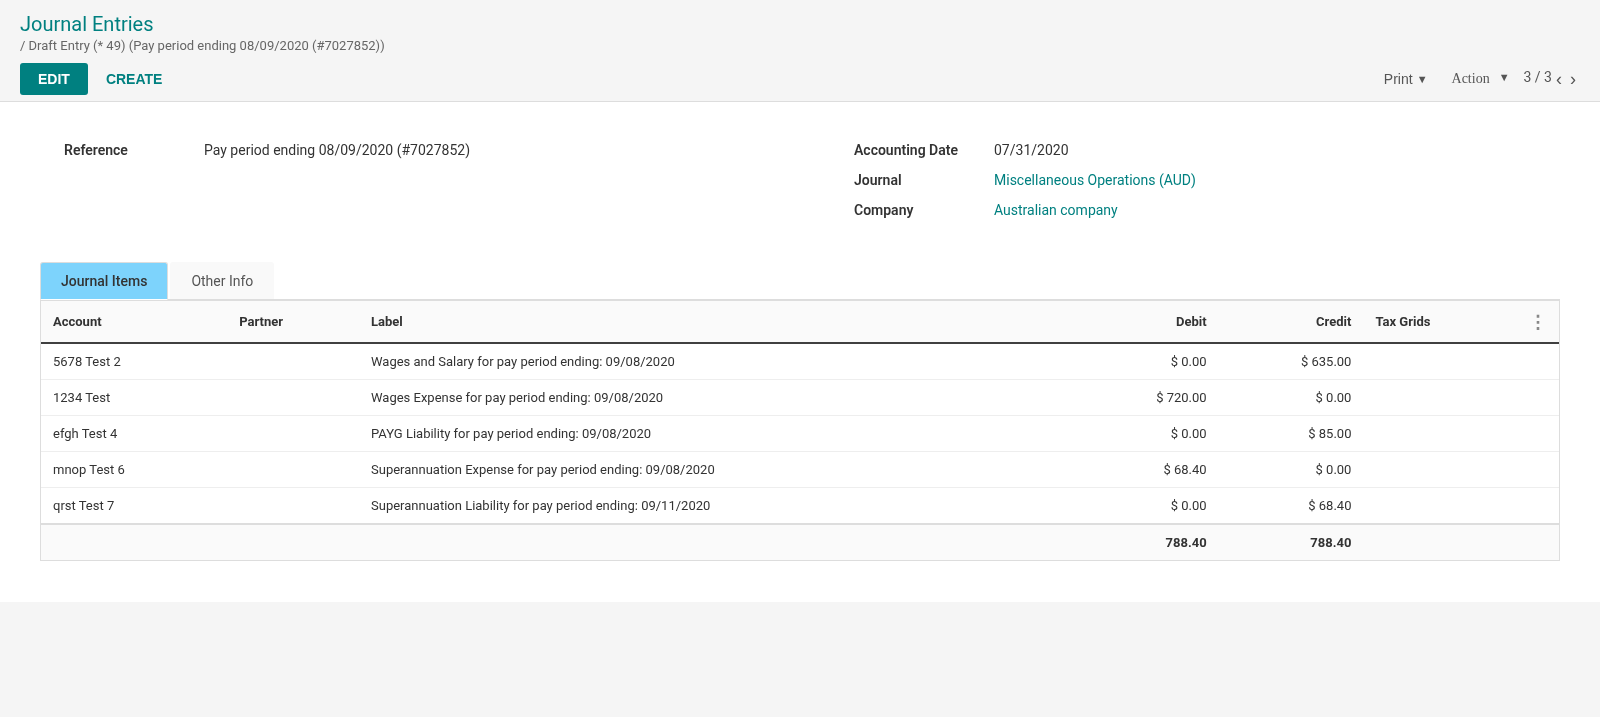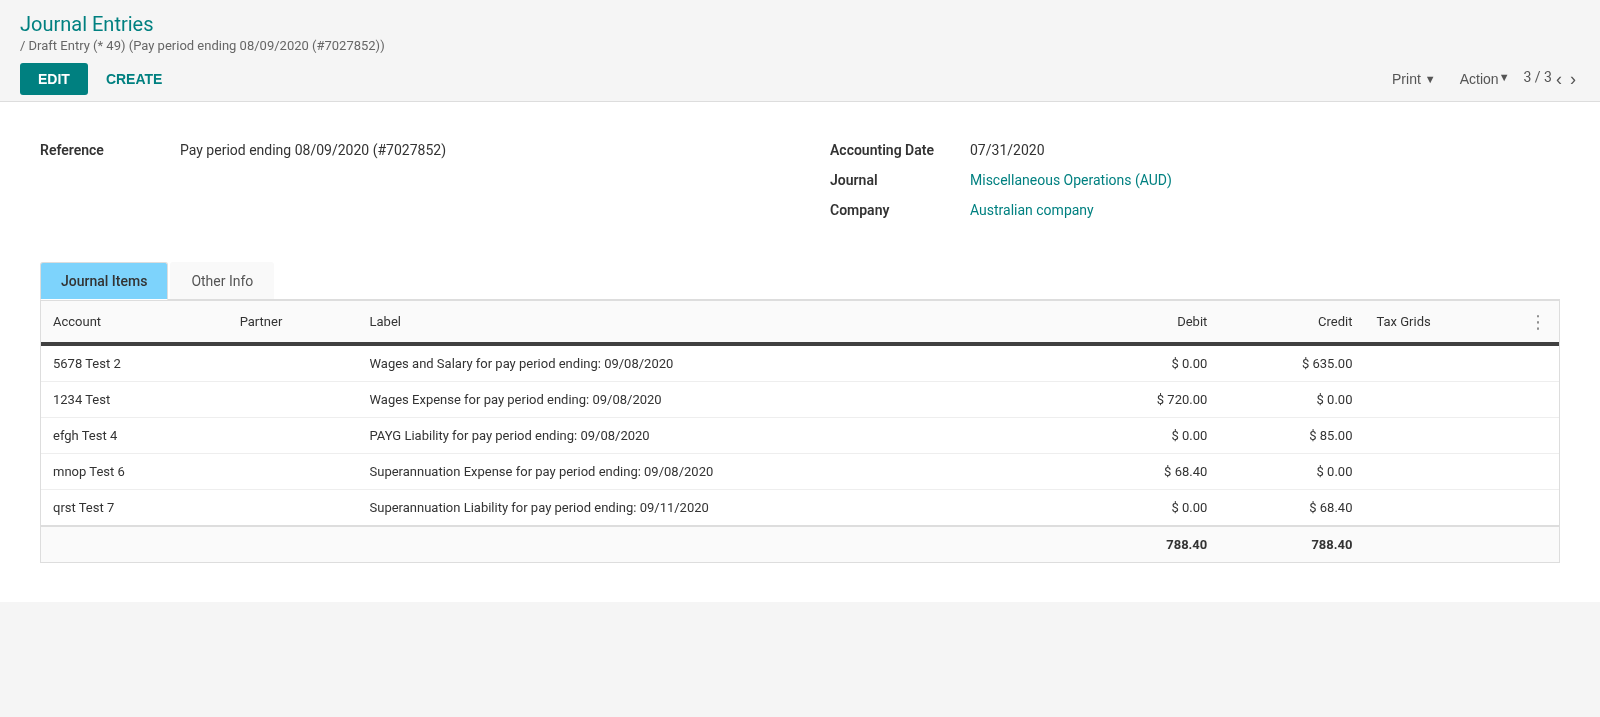--- a/index.html
+++ b/index.html
@@ -10,21 +10,21 @@
     
     .breadcrumb-area { padding: 12px 20px 4px 20px; }
     .breadcrumb-title { font-size: 20px; color: #008080; font-weight: 400; }
     .breadcrumb-sub { font-size: 13px; color: #666; margin-top: 2px; }
 
     
     .toolbar { display: flex; align-items: center; padding: 6px 20px; background: #f5f5f5; border-bottom: 1px solid #ddd; gap: 4px; }
     .btn-edit { background: #008080; color: #fff; border: none; padding: 8px 18px; font-size: 14px; font-weight: 600; cursor: pointer; border-radius: 3px; }
     .btn-create { background: transparent; color: #008080; border: none; padding: 8px 14px; font-size: 14px; font-weight: 600; cursor: pointer; }
     .btn-print { background: transparent; color: #555; border: none; padding: 8px 10px; font-size: 14px; cursor: pointer; display: flex; align-items: center; gap: 4px; }
-    .btn-action { background: transparent; color: #555; border: none; padding: 8px 10px; font-size: 14px; cursor: pointer; display: flex; align-items: flex-start; gap: 0; }
+    .btn-action { background: transparent; color: #555; border: none; padding: 8px 10px; font-size: 14px; cursor: pointer; display: flex; align-items: flex-start; gap: 9px; font-family: Liberation Serif, serif; }
     .toolbar-spacer { flex: 1; }
     .pagination { display: flex; align-items: flex-start; font-size: 14px; color: #555; }
     .pagination button { background: none; border: none; cursor: pointer; color: #555; font-size: 18px; padding: 0 4px; }
     .dropdown-arrow { font-size: 11px; }
 
     
     .action-toolbar { display: flex; align-items: center; padding: 8px 20px; background: #f5f5f5; border-bottom: 1px solid #ddd; gap: 4px; justify-content: space-between; }
     .action-left { display: flex; gap: 4px; align-items: center; }
     .btn-post { background: #008080; color: #fff; border: none; padding: 8px 18px; font-size: 14px; font-weight: 600; cursor: pointer; border-radius: 3px; }
     .btn-duplicate { background: transparent; color: #008080; border: none; padding: 8px 14px; font-size: 14px; font-weight: 600; cursor: pointer; }
@@ -33,35 +33,35 @@
     .status-draft { background: #e0e0e0; color: #555; padding: 7px 22px; font-size: 13px; font-weight: 600; border-radius: 20px 0 0 20px; border: 1px solid #bbb; }
     .status-posted { background: #fff; color: #aaa; padding: 7px 22px; font-size: 13px; border-radius: 0 20px 20px 0; border: 1px solid #bbb; border-left: none; }
 
     
     .main-content { background: #fff; margin: 0 0; padding: 20px 40px 20px 40px; min-height: 500px; }
 
     
     .form-section { display: flex; gap: 60px; padding: 20px 0 30px 0; }
     .form-left { flex: 1; }
     .form-right { flex: 1; }
-    .form-row { display: flex; align-items: baseline; margin-bottom: 14px; }
+    .form-row { display: flex; align-items: baseline; margin-bottom: 14px; margin-left: 24px; }
     .form-label { font-weight: 600; color: #333; min-width: 140px; font-size: 14px; }
     .form-value { color: #333; font-size: 14px; }
     .form-value-link { color: #008080; font-size: 14px; cursor: pointer; text-decoration: none; }
 
     
     .tabs { display: flex; border-bottom: 1px solid #ddd; margin-bottom: 0; }
     .tab { padding: 10px 20px; font-size: 14px; cursor: pointer; border: 1px solid transparent; border-bottom: none; color: #555; background: #f9f9f9; margin-right: 2px; border-radius: 3px 3px 0 0; }
     .tab.active { background: #7dd3fc; border: 1px solid #ddd; border-bottom: 1px solid #fff; color: #333; font-weight: 500; margin-bottom: -1px; }
 
     
     .table-wrapper { border: 1px solid #ddd; margin-top: 0; }
     table { width: 100%; border-collapse: collapse; }
     thead tr { background: #fafafa; }
-    th { padding: 10px 12px; text-align: left; font-weight: 400; font-size: 13px; color: #333; border-bottom: 4px solid #404040; }
+    th { padding: 10px 12px; text-align: left; font-weight: 700; font-size: 13px; color: #333; border-bottom: 2px solid #404040; }
     th.right { text-align: right; }
     td { padding: 10px 12px; font-size: 13px; color: #333; border-bottom: 1px solid #eee; }
     td.right { text-align: right; }
     tr:last-child td { border-bottom: none; }
     .col-options { width: 30px; text-align: center; }
     .col-options-icon { color: #888; cursor: pointer; font-size: 18px; }
     .totals-row td { font-weight: 700; border-top: 2px solid #ddd; background: #fafafa; }
   </style>
 </head>
 <body>

